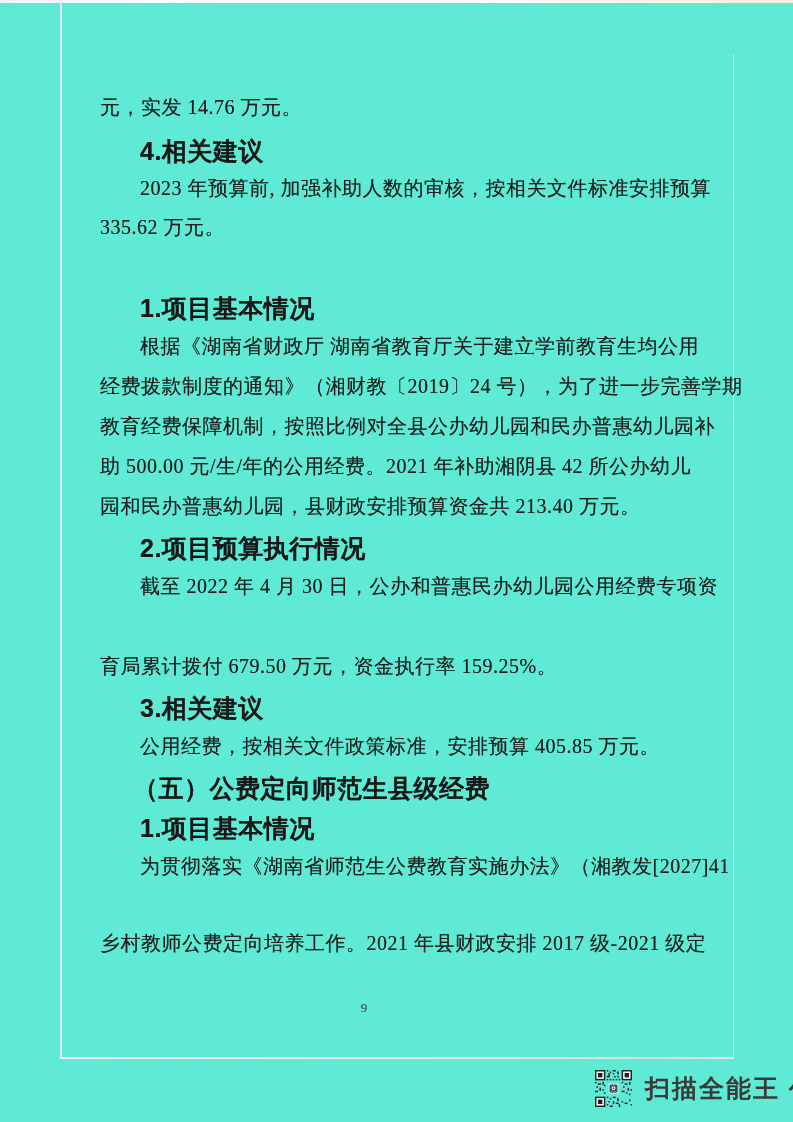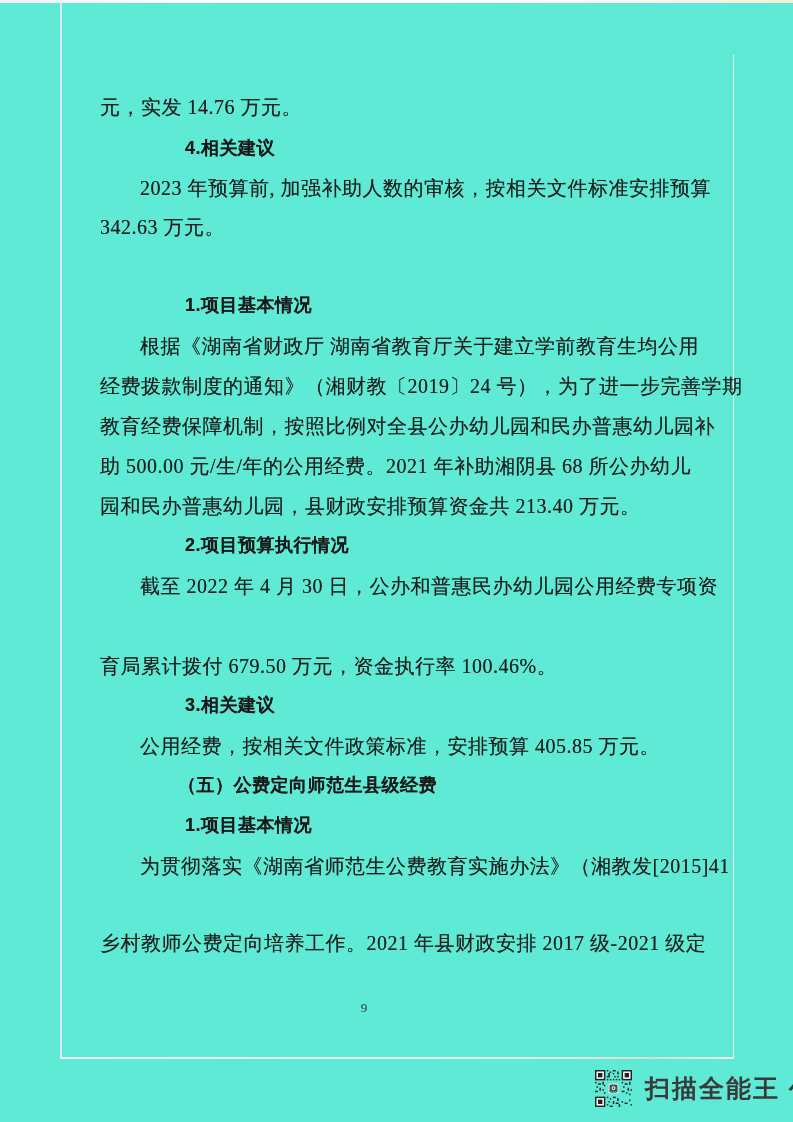--- a/index.html
+++ b/index.html
@@ -35,23 +35,22 @@
     white-space: nowrap;
     font-size: 20px;
     letter-spacing: 0.5px;
     line-height: 1;
     color: #1f1f1f;
     text-shadow: 0 0 0.4px rgba(20,20,20,0.6);
   }
   .line.heading {
     font-family: "Liberation Sans", "DejaVu Sans", sans-serif;
     font-weight: 700;
-    font-size: 18px;
+    font-size: 25px;
     color: #181818;
-    margin-left: 45px;
   }
   .page-number {
     position: absolute;
     left: 352px; top: 1000px; width: 24px;
     text-align: center;
     font-size: 13px;
     color: #333;
     font-family: "Liberation Serif", serif;
   }
   .footer {
@@ -77,35 +76,35 @@
 <div class="canvas">
 
   <div class="edge-top"></div>
   <div class="edge-left"></div>
   <div class="edge-right"></div>
   <div class="edge-bottom"></div>
 
   <div class="line" style="top:97px; left:100px;">元，实发 14.76 万元。</div>
   <div class="line heading" style="top:139px; left:140px;">4.相关建议</div>
   <div class="line" style="top:178px; left:140px;">2023 年预算前, 加强补助人数的审核，按相关文件标准安排预算</div>
-  <div class="line" style="top:217px; left:100px;">342.63 万元。</div>
+  <div class="line" style="top:217px; left:100px;">335.62 万元。</div>
   <div class="line heading" style="top:296px; left:140px;">1.项目基本情况</div>
   <div class="line" style="top:336px; left:140px;">根据《湖南省财政厅 湖南省教育厅关于建立学前教育生均公用</div>
   <div class="line" style="top:376px; left:100px;">经费拨款制度的通知》（湘财教〔2019〕24 号），为了进一步完善学期</div>
   <div class="line" style="top:416px; left:100px;">教育经费保障机制，按照比例对全县公办幼儿园和民办普惠幼儿园补</div>
-  <div class="line" style="top:456px; left:100px;">助 500.00 元/生/年的公用经费。2021 年补助湘阴县 68 所公办幼儿</div>
+  <div class="line" style="top:456px; left:100px;">助 500.00 元/生/年的公用经费。2021 年补助湘阴县 42 所公办幼儿</div>
   <div class="line" style="top:496px; left:100px;">园和民办普惠幼儿园，县财政安排预算资金共 213.40 万元。</div>
   <div class="line heading" style="top:536px; left:140px;">2.项目预算执行情况</div>
   <div class="line" style="top:576px; left:140px;">截至 2022 年 4 月 30 日，公办和普惠民办幼儿园公用经费专项资</div>
-  <div class="line" style="top:656px; left:100px;">育局累计拨付 679.50 万元，资金执行率 100.46%。</div>
+  <div class="line" style="top:656px; left:100px;">育局累计拨付 679.50 万元，资金执行率 159.25%。</div>
   <div class="line heading" style="top:696px; left:140px;">3.相关建议</div>
   <div class="line" style="top:736px; left:140px;">公用经费，按相关文件政策标准，安排预算 405.85 万元。</div>
   <div class="line heading" style="top:776px; left:133px;">（五）公费定向师范生县级经费</div>
   <div class="line heading" style="top:816px; left:140px;">1.项目基本情况</div>
-  <div class="line" style="top:856px; left:140px;">为贯彻落实《湖南省师范生公费教育实施办法》（湘教发[2015]41</div>
+  <div class="line" style="top:856px; left:140px;">为贯彻落实《湖南省师范生公费教育实施办法》（湘教发[2027]41</div>
   <div class="line" style="top:933px; left:100px;">乡村教师公费定向培养工作。2021 年县财政安排 2017 级-2021 级定</div>
 
   <div class="page-number">9</div>
 
   <div class="footer">
     <svg class="qr" viewBox="0 0 25 25" xmlns="http://www.w3.org/2000/svg">
       <g fill="#222222">
 
         <rect x="0" y="0" width="7" height="7"></rect>
           <rect x="1" y="1" width="5" height="5" fill="#fff"></rect>

